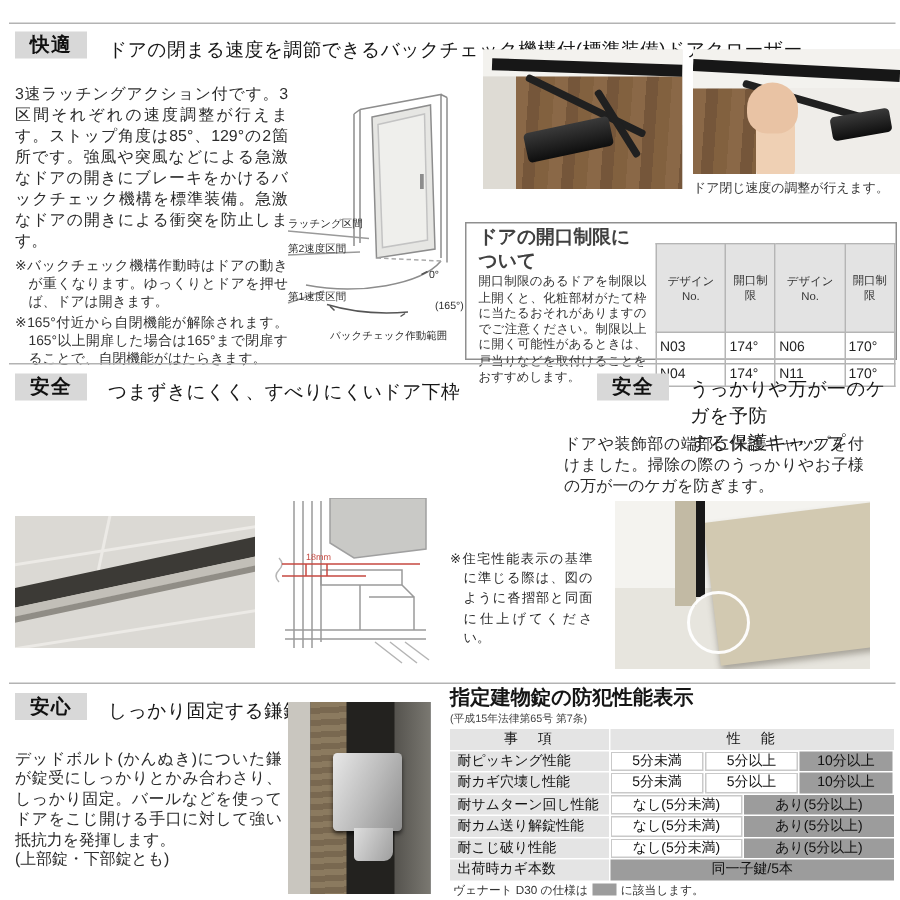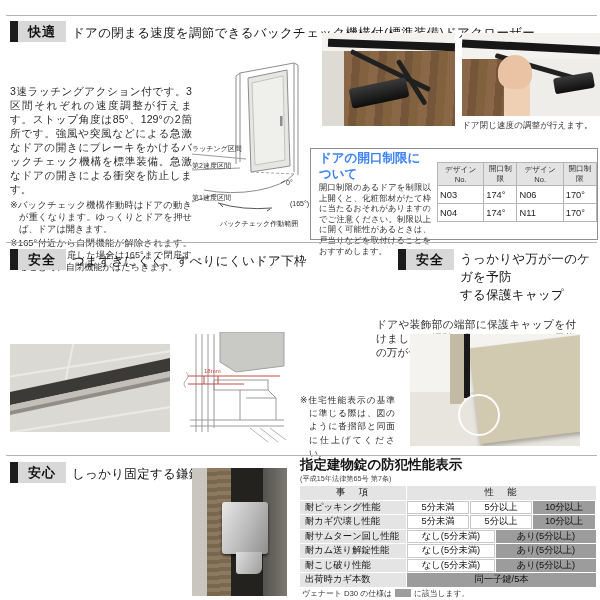--- a/index.html
+++ b/index.html
@@ -1,44 +1,44 @@
 <!DOCTYPE html>
 <html><head>
 <meta charset="utf-8">
 <style>
   html,body{margin:0;padding:0;background:#fff;}
   #page{position:relative;width:600px;height:600px;background:#fff;overflow:hidden;
         font-family:"Liberation Sans","DejaVu Sans",sans-serif;color:#1f1f1f;}
   .rule{position:absolute;left:6px;right:3px;border-top:1px solid #b3b3b3;height:0;}
   
-  .tab{position:absolute;display:flex;height:21px;}
+  .tab{position:absolute;display:flex;height:21px;flex-direction:column;}
   .tabbar{width:8px;background:#1b1b1b;}
   .tabtext{width:48px;background:#d8d8d8;display:flex;align-items:center;justify-content:center;
            font-size:13px;font-weight:bold;letter-spacing:1px;color:#111;}
   .sec-title{position:absolute;font-size:12.5px;color:#161616;letter-spacing:.3px;}
-  .bodytxt{position:absolute;font-size:10.6px;line-height:1.32;color:#2b2b2b;text-align:justify;margin-top:28px;}
+  .bodytxt{position:absolute;font-size:10.6px;line-height:1.32;color:#2b2b2b;text-align:justify;}
   .notetxt{font-size:9.2px;line-height:1.32;color:#333;padding-left:9px;text-indent:-9px;margin-top:2px;}
   .photo{position:absolute;overflow:hidden;background:#e8e6e2;}
   .caption{position:absolute;font-size:8.6px;color:#333;}
   
   .p-ceiling{position:absolute;left:0;right:0;top:0;background:#f3f2ee;}
   .p-wall{position:absolute;background:#dedbd4;}
   .p-wood{position:absolute;background:
       repeating-linear-gradient(94deg,#8a6847 0 9px,#75563a 9px 17px,#82613f 17px 26px);}
   .p-rail{position:absolute;height:8px;background:#171717;}
   .p-arm{position:absolute;height:5px;background:#202020;border-radius:2px;}
   .p-body{position:absolute;background:linear-gradient(#3a3a3a,#0e0e0e);border-radius:3px;}
   .p-hand{position:absolute;background:#e9c3a4;border-radius:50% 50% 40% 40%;}
   .p-forearm{position:absolute;background:#efd0b4;border-radius:8px;}
   
   #limit-box{position:absolute;left:310px;top:148px;width:288px;height:92px;border:1px solid #8f8f8f;box-sizing:border-box;}
-  #limit-box h3{position:absolute;left:8px;top:2px;margin:0;font-size:12.5px;line-height:1.25;font-weight:bold;color:#3b82f6;width:110px;}
+  #limit-box h3{position:absolute;left:8px;top:2px;margin:0;font-size:12.5px;line-height:1.25;font-weight:bold;color:#404040;width:110px;}
   #limit-body{position:absolute;left:8px;top:33px;width:112px;font-size:8.3px;line-height:1.28;color:#333;text-align:justify;}
   #limit-table{position:absolute;left:126px;top:13px;border-collapse:collapse;}
-  #limit-table th{background:#e3e3e3;font-size:7.6px;font-weight:normal;color:#333;border:1px solid #b5b5b5;padding:1px 2px;}
+  #limit-table th{background:#e3e3e3;font-size:7.6px;font-weight:normal;color:#333;border:1px solid #b5b5b5;padding:19px 2px;}
   #limit-table td{font-size:9.3px;border:1px solid #b5b5b5;padding:3.5px 2px;color:#222;}
   #limit-table .cdes{width:46px;} #limit-table .clim{width:30px;}
   
   svg text{font-family:"Liberation Sans","DejaVu Sans",sans-serif;}
   
   #floor-photo{background:#dbd9d4;}
   .tile-line{position:absolute;background:#eceae6;}
   .sill{position:absolute;left:-12%;width:130%;}
   
   #cap-photo{background:linear-gradient(#f4f3ef 0 52%,#e7e5de 52% 100%);}
@@ -209,20 +209,24 @@
   </div>
 
   <div class="rule" style="top:455px"></div>
 
   <div class="tab" style="left:10px;top:462px">
     <span class="tabbar"></span>
     <span class="tabtext">安心</span>
   </div>
   <div class="sec-title" style="left:72px;top:466px">しっかり固定する鎌錠</div>
 
+  <div class="bodytxt" style="left:10px;top:500px;width:178px;line-height:1.27">
+    <span>デッドボルト(かんぬき)についた鎌が錠受にしっかりとかみ合わさり、しっかり固定。バールなどを使ってドアをこじ開ける手口に対して強い抵抗力を発揮します。</span>
+    <div>(上部錠・下部錠とも)</div>
+  </div>
 
   <div class="photo" id="lock-photo" style="left:192px;top:468px;width:95px;height:128px">
     <div style="position:absolute;left:0;top:0;bottom:0;width:15px;background:#c9c6bf"></div>
     <div style="position:absolute;left:15px;top:0;bottom:0;width:24px;background:repeating-linear-gradient(177deg,#8b7a5f 0 4px,#796850 4px 8px)"></div>
     <div style="position:absolute;right:0;top:0;bottom:0;width:24px;background:linear-gradient(90deg,#55534e,#7a7871)"></div>
     <div style="position:absolute;left:30px;top:34px;width:46px;height:52px;background:linear-gradient(115deg,#e8e8e8,#b9b9b9 55%,#8e8e8e);border-radius:3px;box-shadow:0 2px 3px rgba(0,0,0,.6)"></div>
     <div style="position:absolute;left:44px;top:84px;width:26px;height:22px;background:linear-gradient(115deg,#dedede,#9e9e9e);border-radius:0 0 6px 3px"></div>
   </div>
 
   <div id="sec-title">指定建物錠の防犯性能表示</div>

